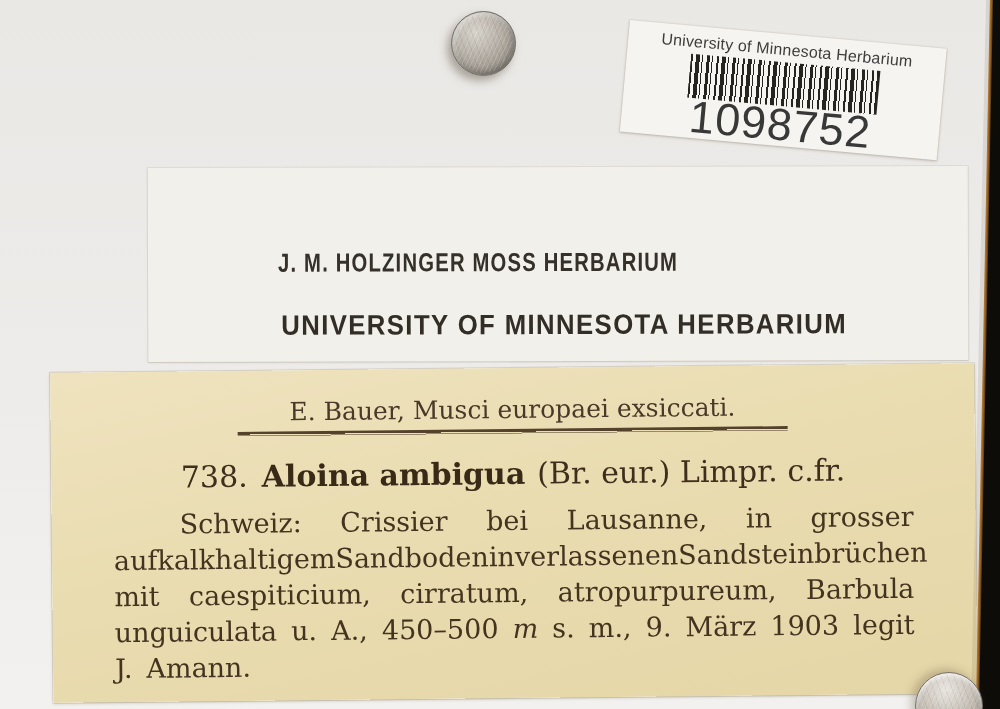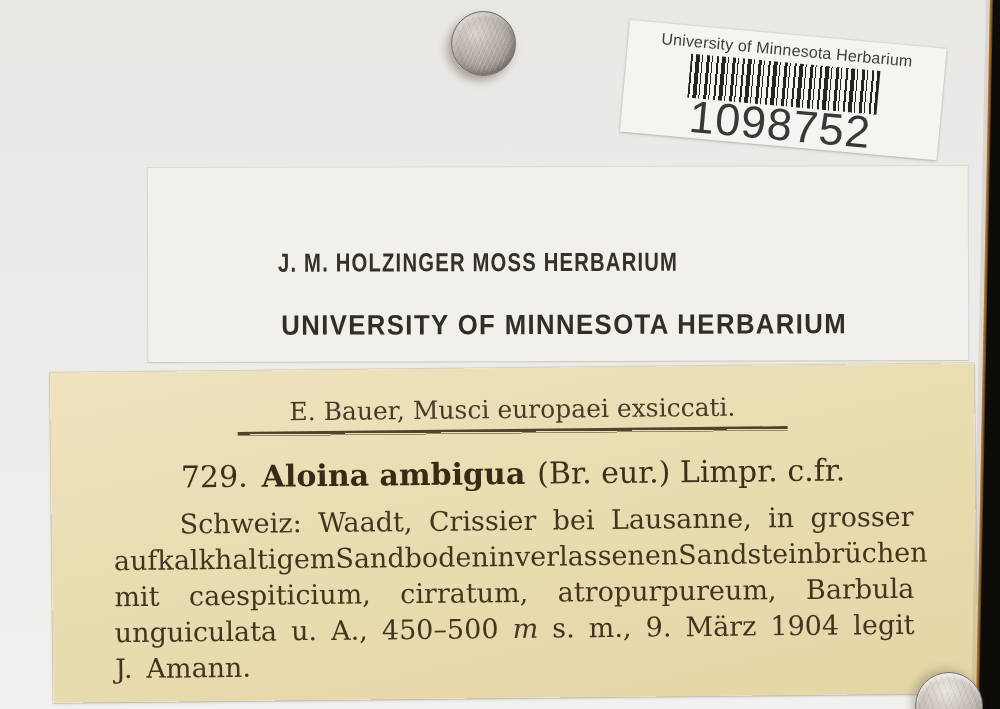--- a/index.html
+++ b/index.html
@@ -90,26 +90,25 @@
 
   <div class="stamp-label">
     <div class="stamp-line stamp-line1">J. M. HOLZINGER MOSS HERBARIUM</div>
     <div class="stamp-line stamp-line2">UNIVERSITY OF MINNESOTA HERBARIUM</div>
   </div>
 
   <div class="specimen-label">
     <div class="series-title">E. Bauer, Musci europaei exsiccati.</div>
     <div class="series-rule"></div>
     <div class="species-line">
-      <span class="num">729.</span><span class="sp">Aloina ambigua</span><span class="auth">(Br. eur.) Limpr. c.fr.</span>
+      <span class="num">738.</span><span class="sp">Aloina ambigua</span><span class="auth">(Br. eur.) Limpr. c.fr.</span>
     </div>
     <div class="body" id="body-lines">
         <div class="bline">
           <span>Schweiz:</span>
-          <span>Waadt,</span>
           <span>Crissier</span>
           <span>bei</span>
           <span>Lausanne,</span>
           <span>in</span>
           <span>grosser</span>
         </div>
         <div class="bline">
           <span>auf</span>
           <span>kalkhaltigem</span>
           <span>Sandboden</span>
@@ -127,21 +126,21 @@
         <div class="bline">
           <span>unguiculata</span>
           <span>u.</span>
           <span>A.,</span>
           <span>450–500</span>
           <span class="it">m</span>
           <span>s.</span>
           <span>m.,</span>
           <span>9.</span>
           <span>März</span>
-          <span>1904</span>
+          <span>1903</span>
           <span>legit</span>
         </div>
         <div class="bline last">
           <span>J.</span>
           <span>Amann.</span>
         </div>
       </div>
   </div>
 
   <svg class="edge-svg" viewBox="0 0 50 709" preserveAspectRatio="none">

